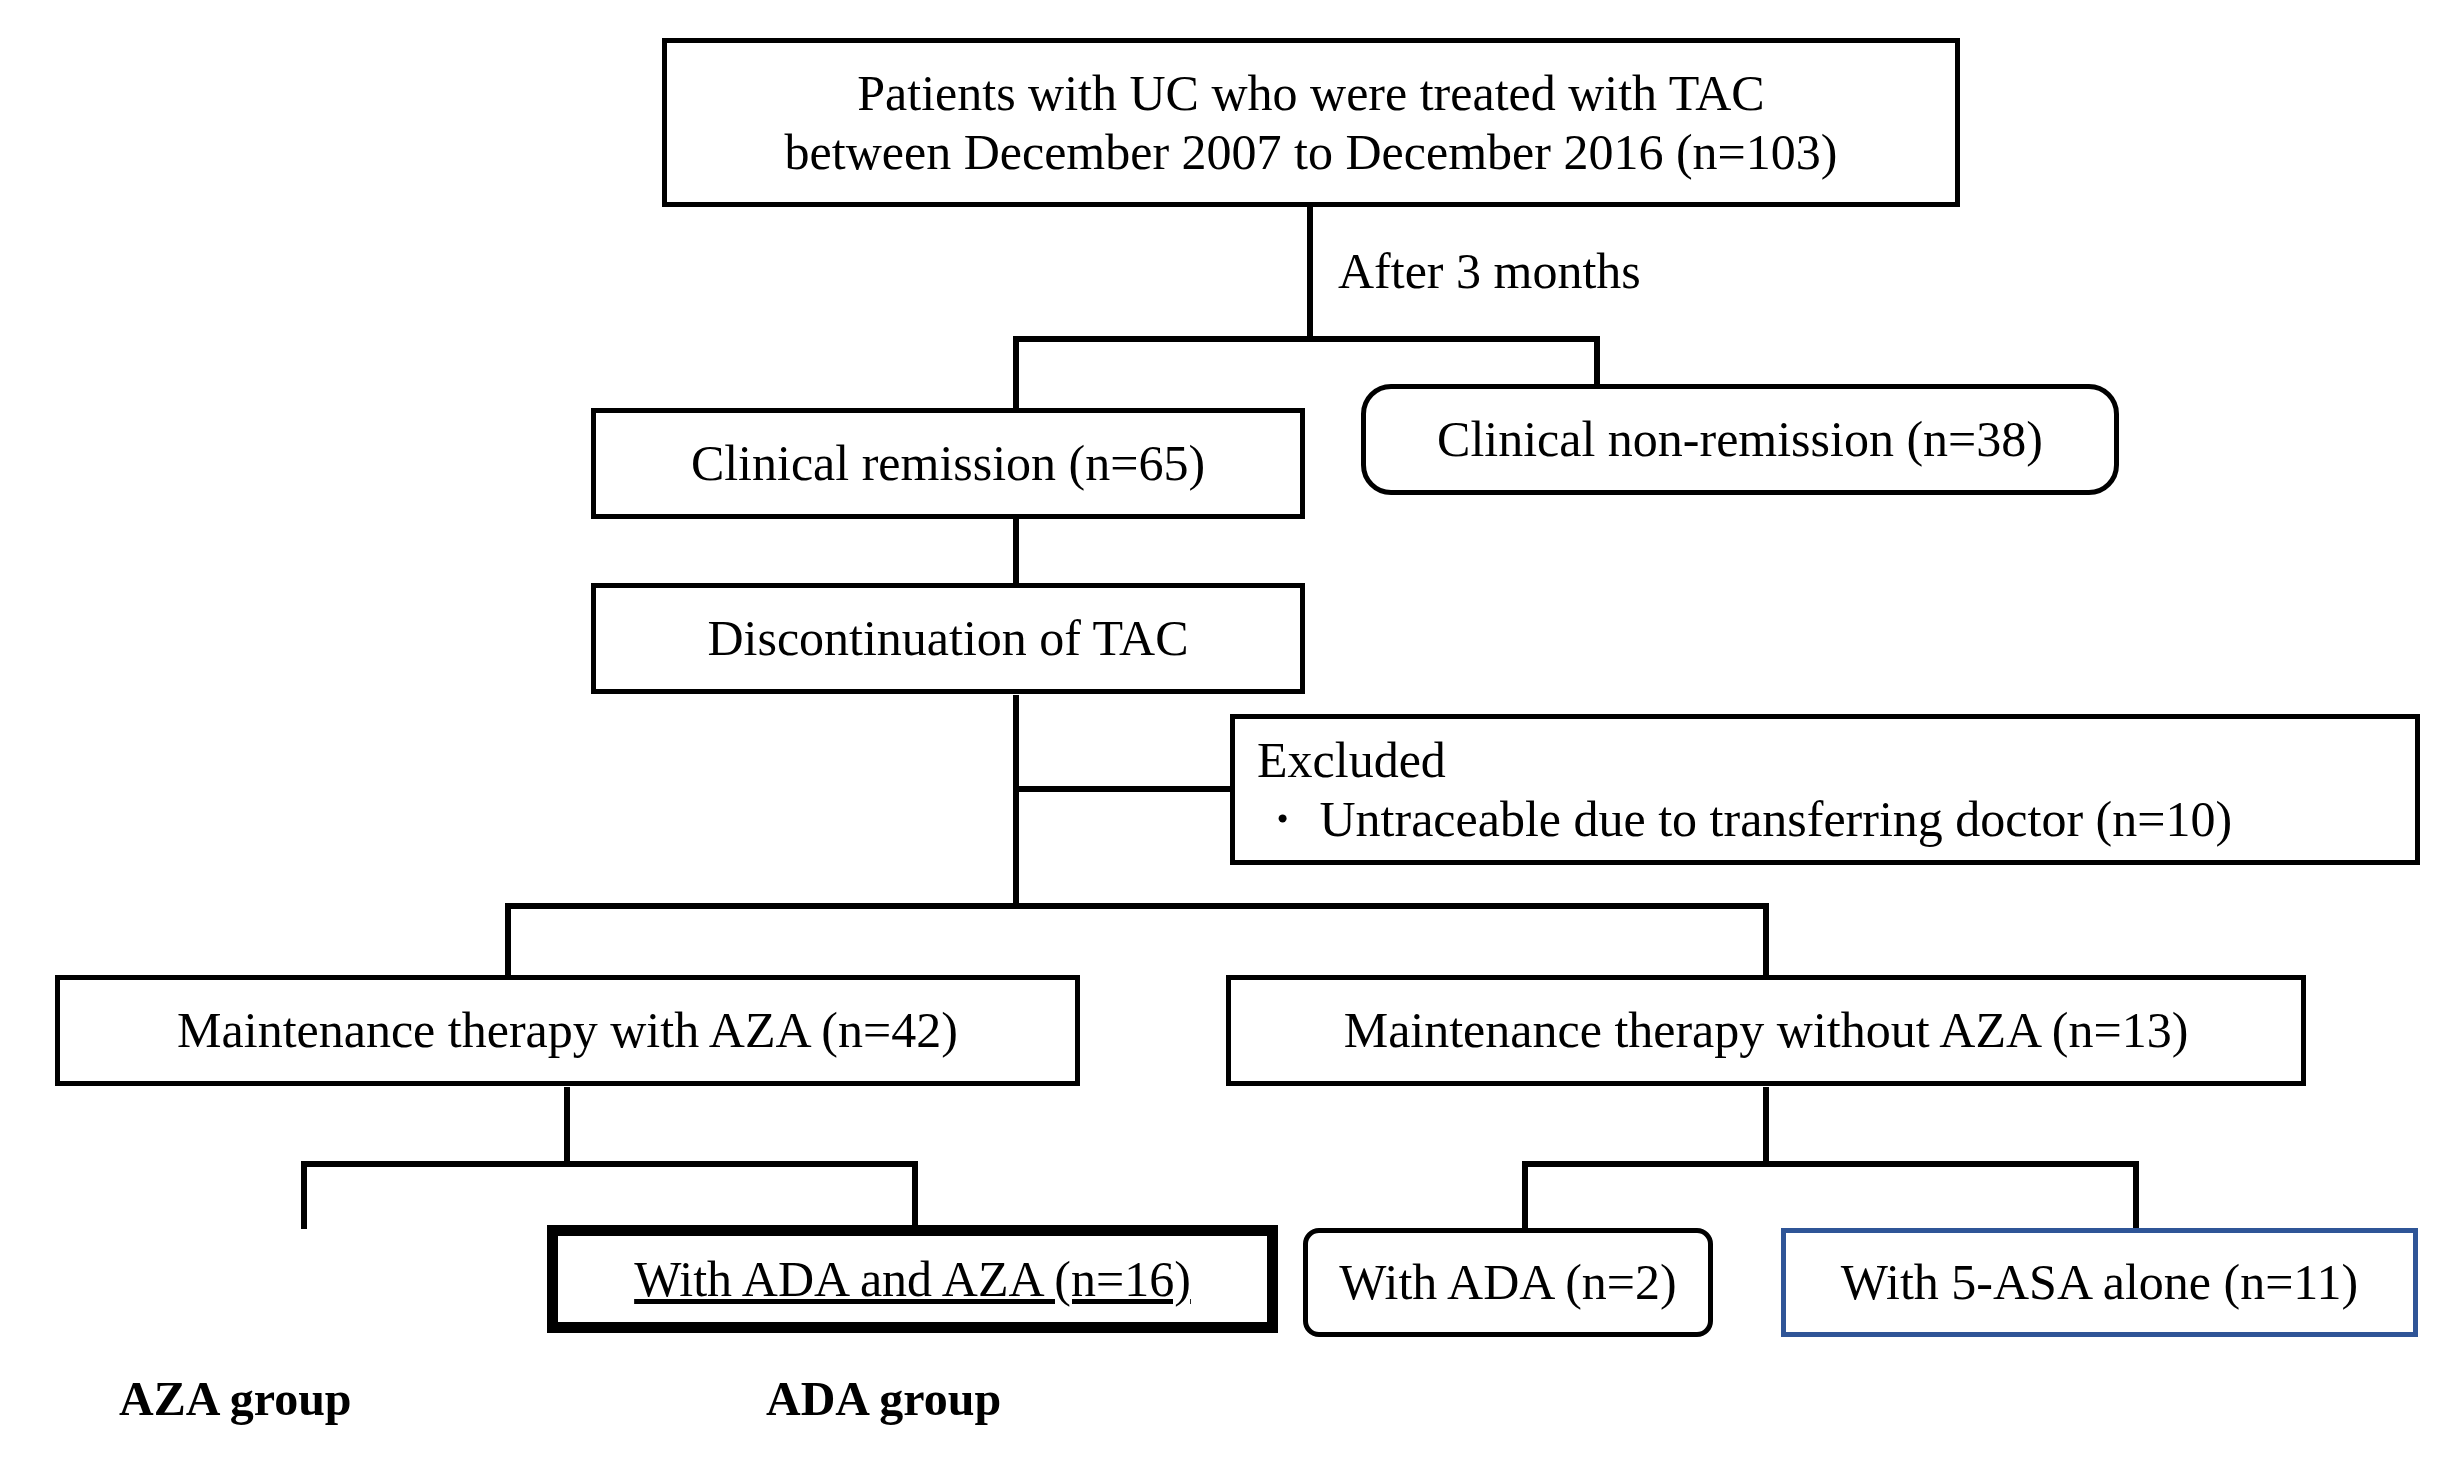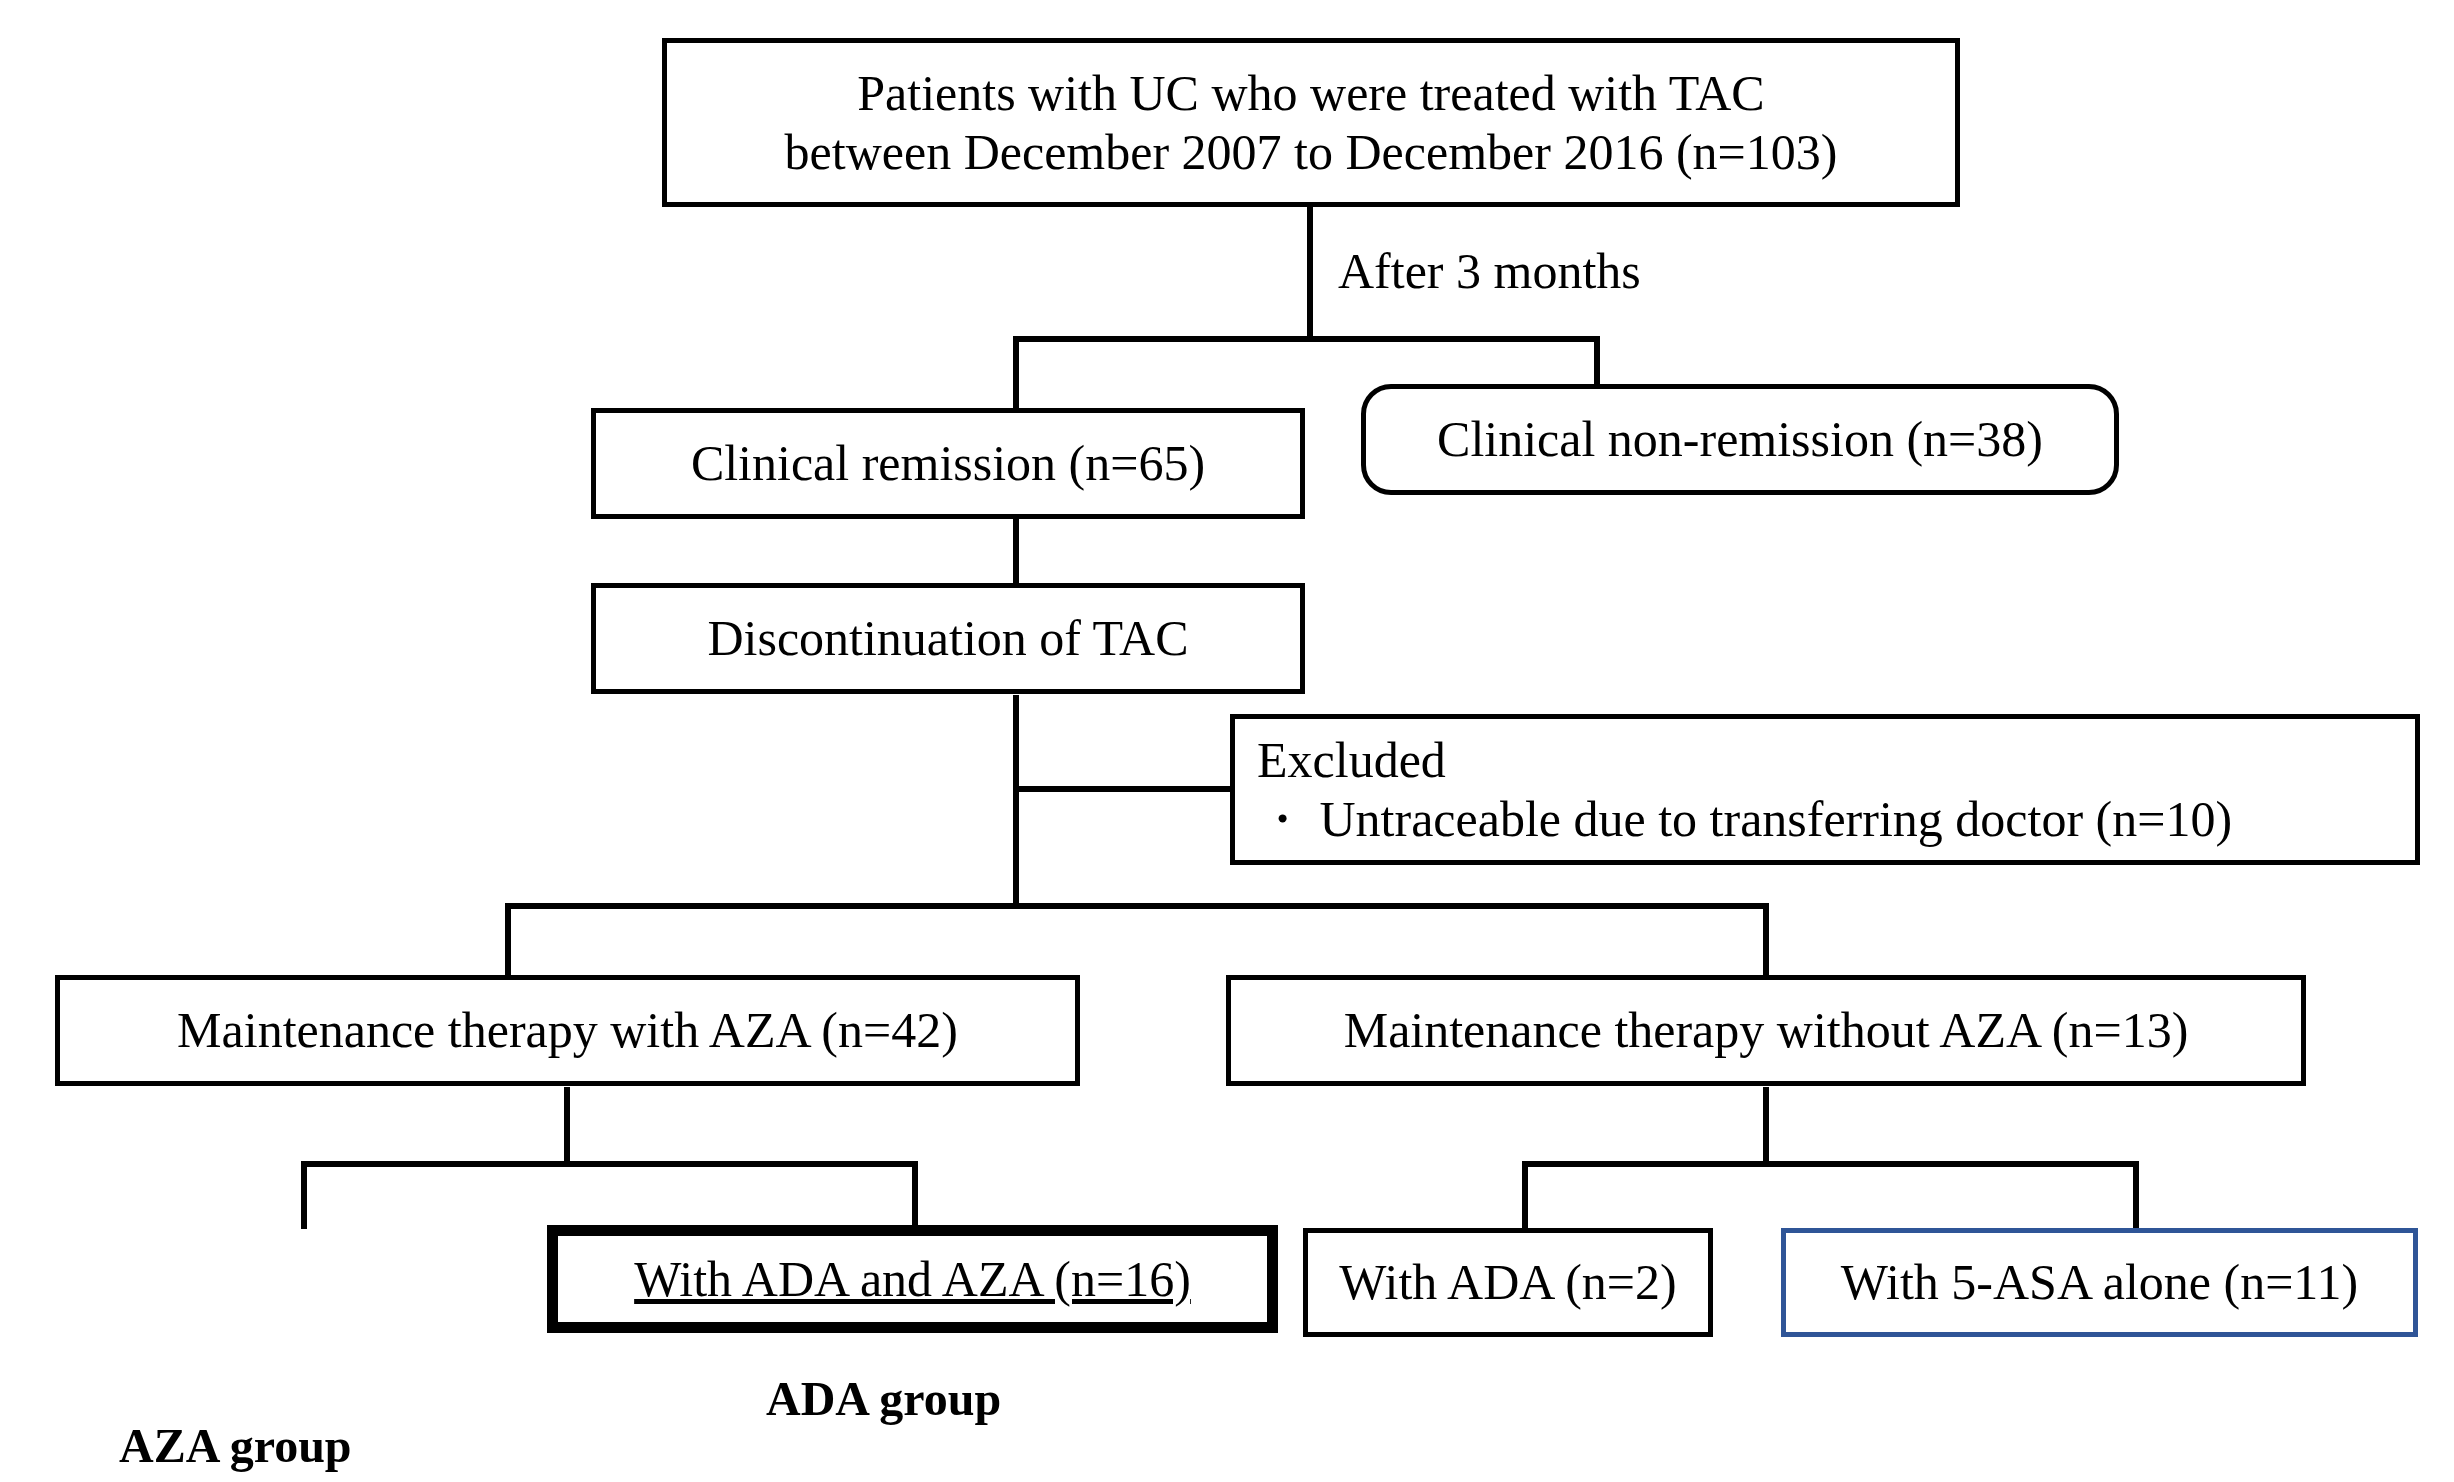--- a/index.html
+++ b/index.html
@@ -128,25 +128,25 @@
   <div class="conn v" style="left:1763px; top:1087px; height:75px;"></div>
   <div class="conn h" style="left:1522px; top:1161px; width:617px;"></div>
   <div class="conn v" style="left:1522px; top:1161px; height:68px;"></div>
   <div class="conn v" style="left:2133px; top:1161px; height:68px;"></div>
 
 
   <div class="node thick" style="left:547px; top:1225px; width:731px; height:108px;text-decoration:underline;">
     <span class="line">With ADA and AZA (n=16)</span>
   </div>
 
-  <div class="node" style="left:1303px; top:1228px; width:410px; height:109px;">
+  <div class="node" style="left:1303px; top:1228px; width:410px; height:109px;border-radius:16px;">
     <span class="line">With ADA (n=2)</span>
   </div>
 
   <div class="node blue" style="left:1781px; top:1228px; width:637px; height:109px;">
     <span class="line">With 5-ASA alone (n=11)</span>
   </div>
 
-  <div class="group-label" style="left:119px; top:1371px;margin-top:47px;">AZA group</div>
+  <div class="group-label" style="left:119px; top:1371px;">AZA group</div>
   <div class="group-label" style="left:766px; top:1371px;">ADA group</div>
 
 </div>
 
 
 </body></html>

